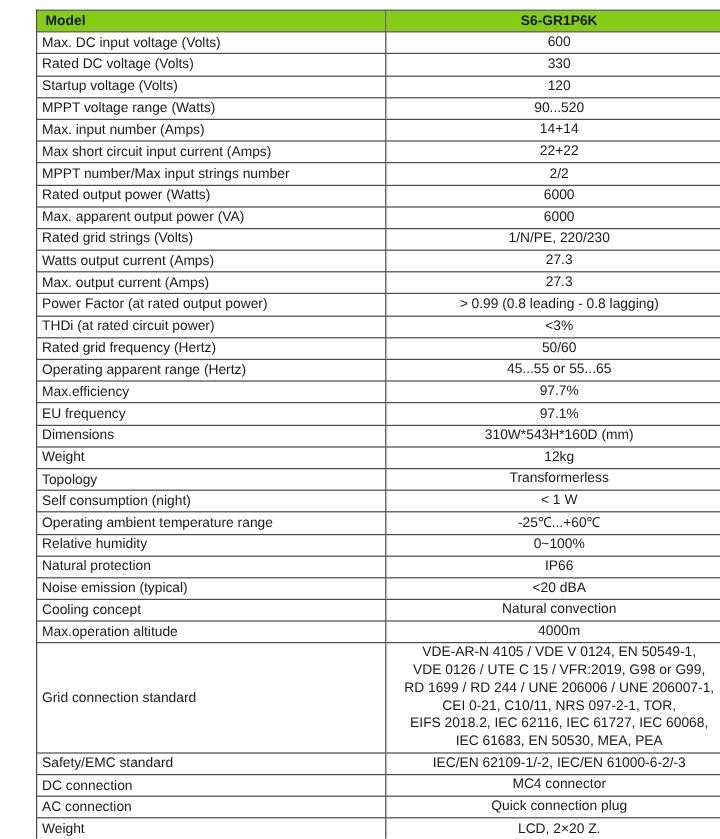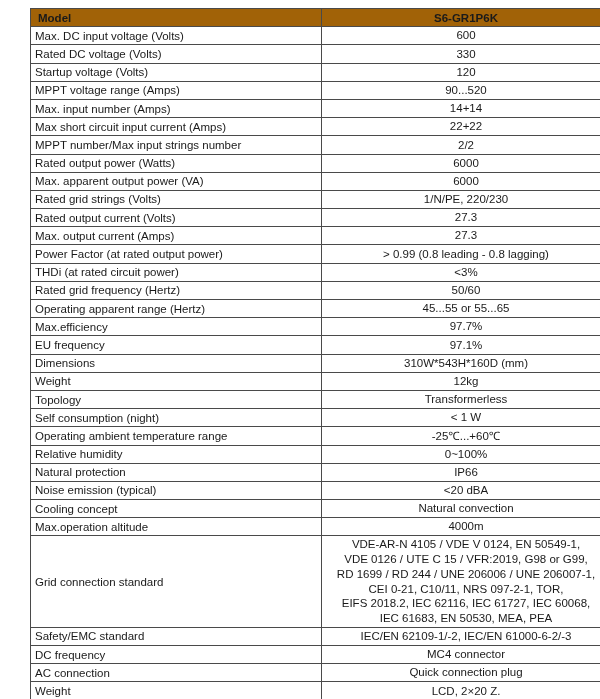--- a/index.html
+++ b/index.html
@@ -35,21 +35,21 @@
     text-align: left;
     padding-left: 7px;
     margin-left: 33px;
   }
   .value-cell {
     text-align: center;
     white-space: pre-line;
     line-height: 1.28;
   }
   tr.header-row th {
-    background: #a16207;
+    background: #84cc16;
     font-weight: bold;
     text-align: left;
     padding-left: 7px;
   }
   tr.header-row th.value-col {
     text-align: center;
     padding-left: 4px;
   }
   tr.multiline-row td {
     height: auto;
@@ -73,21 +73,21 @@
         </tr>
         <tr>
           <td class="label-cell">Rated DC voltage (Volts)</td>
           <td class="value-cell">330</td>
         </tr>
         <tr>
           <td class="label-cell">Startup voltage (Volts)</td>
           <td class="value-cell">120</td>
         </tr>
         <tr>
-          <td class="label-cell">MPPT voltage range (Amps)</td>
+          <td class="label-cell">MPPT voltage range (Watts)</td>
           <td class="value-cell">90...520</td>
         </tr>
         <tr>
           <td class="label-cell">Max.  input number (Amps)</td>
           <td class="value-cell">14+14</td>
         </tr>
         <tr>
           <td class="label-cell">Max short circuit input current (Amps)</td>
           <td class="value-cell">22+22</td>
         </tr>
@@ -101,21 +101,21 @@
         </tr>
         <tr>
           <td class="label-cell">Max. apparent output power (VA)</td>
           <td class="value-cell">6000</td>
         </tr>
         <tr>
           <td class="label-cell">Rated grid strings (Volts)</td>
           <td class="value-cell">1/N/PE, 220/230</td>
         </tr>
         <tr>
-          <td class="label-cell">Rated output current (Volts)</td>
+          <td class="label-cell">Watts output current (Amps)</td>
           <td class="value-cell">27.3</td>
         </tr>
         <tr>
           <td class="label-cell">Max. output current (Amps)</td>
           <td class="value-cell">27.3</td>
         </tr>
         <tr>
           <td class="label-cell">Power Factor (at rated output power)</td>
           <td class="value-cell">&gt; 0.99 (0.8 leading - 0.8 lagging)</td>
         </tr>
@@ -186,21 +186,21 @@
 RD 1699 / RD 244 / UNE 206006 / UNE 206007-1,
 CEI 0-21, C10/11, NRS 097-2-1, TOR,
 EIFS 2018.2, IEC 62116, IEC 61727, IEC 60068,
 IEC 61683, EN 50530, MEA, PEA</td>
         </tr>
         <tr>
           <td class="label-cell">Safety/EMC standard</td>
           <td class="value-cell">IEC/EN 62109-1/-2, IEC/EN 61000-6-2/-3</td>
         </tr>
         <tr>
-          <td class="label-cell">DC frequency</td>
+          <td class="label-cell">DC connection</td>
           <td class="value-cell">MC4 connector</td>
         </tr>
         <tr>
           <td class="label-cell">AC connection</td>
           <td class="value-cell">Quick connection plug</td>
         </tr>
         <tr>
           <td class="label-cell">Weight</td>
           <td class="value-cell">LCD, 2×20 Z.</td>
         </tr>

